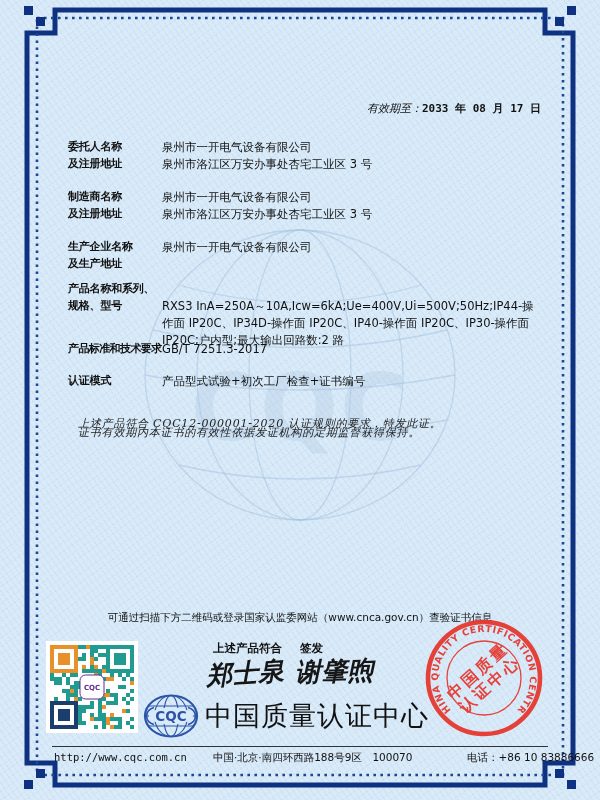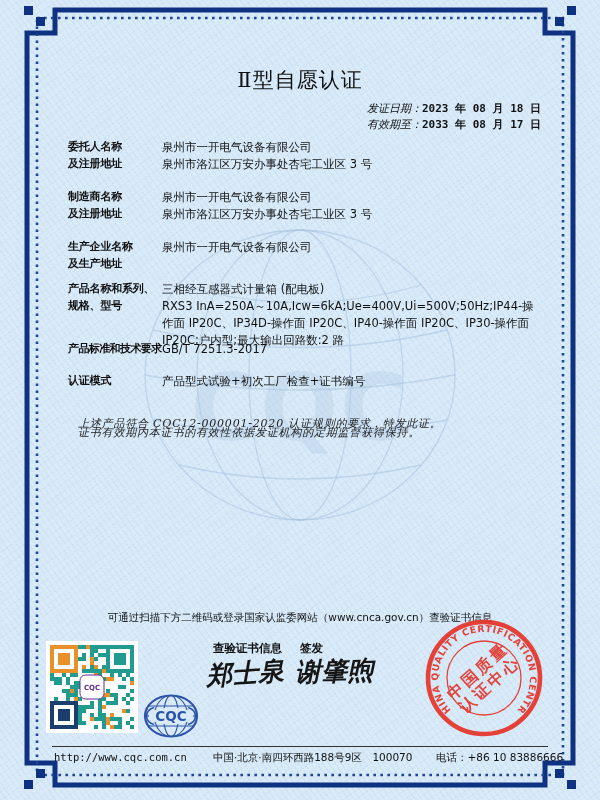--- a/index.html
+++ b/index.html
@@ -60,44 +60,41 @@
         <rect x="36" y="17" width="9" height="9"></rect>
       <rect x="567" y="6" width="9" height="9"></rect>
         <rect x="555" y="17" width="9" height="9"></rect>
       <rect x="24" y="780" width="9" height="9"></rect>
         <rect x="36" y="769" width="9" height="9"></rect>
       <rect x="567" y="780" width="9" height="9"></rect>
         <rect x="555" y="769" width="9" height="9"></rect>
     </g>
   </svg>
 
-  <div class="abs z2 subtitle">Ⅱ型自愿认证</div>
 
   <div class="abs z2 meta" style="left:367px;top:101px;">
-    <div><span class="kai">发证日期：</span><span class="mono">2023 年 08 月 18 日</span></div>
     <div><span class="kai">有效期至：</span><span class="mono">2033 年 08 月 17 日</span></div>
   </div>
 
   <div class="abs z2 lbl" style="top:139px;">委托人名称</div>
   <div class="abs z2 lbl" style="top:156px;">及注册地址</div>
   <div class="abs z2 val" style="top:139px;">泉州市一开电气设备有限公司</div>
   <div class="abs z2 val" style="top:156px;">泉州市洛江区万安办事处杏宅工业区 3 号</div>
 
   <div class="abs z2 lbl" style="top:189px;">制造商名称</div>
   <div class="abs z2 lbl" style="top:206px;">及注册地址</div>
   <div class="abs z2 val" style="top:189px;">泉州市一开电气设备有限公司</div>
   <div class="abs z2 val" style="top:206px;">泉州市洛江区万安办事处杏宅工业区 3 号</div>
 
   <div class="abs z2 lbl" style="top:239px;">生产企业名称</div>
   <div class="abs z2 lbl" style="top:256px;">及生产地址</div>
   <div class="abs z2 val" style="top:239px;">泉州市一开电气设备有限公司</div>
 
   <div class="abs z2 lbl" style="top:281px;">产品名称和系列、</div>
   <div class="abs z2 lbl" style="top:298px;">规格、型号</div>
-  <div class="abs z2 val" style="top:281px;">三相经互感器式计量箱 (配电板)</div>
   <div class="abs z2 val" style="top:298px;">RXS3 InA=250A～10A,Icw=6kA;Ue=400V,Ui=500V;50Hz;IP44-操作面 IP20C、IP34D-操作面 IP20C、IP40-操作面 IP20C、IP30-操作面 IP20C;户内型;最大输出回路数:2 路</div>
 
   <div class="abs z2 lbl" style="top:341px;letter-spacing:-0.6px;">产品标准和技术要求</div>
   <div class="abs z2 val" style="top:341px;">GB/T 7251.3-2017</div>
 
   <div class="abs z2 lbl" style="top:373px;">认证模式</div>
   <div class="abs z2 val" style="top:373px;">产品型式试验+初次工厂检查+证书编号</div>
 
   <div class="abs z2 stmt kai" style="top:416px;">上述产品符合 CQC12-000001-2020 认证规则的要求，特发此证。</div>
   <div class="abs z2 stmt kai" style="top:425px;">证书有效期内本证书的有效性依据发证机构的定期监督获得保持。</div>
@@ -542,50 +539,51 @@
       <div style="background: transparent;"></div>
       <div style="background: rgb(232, 145, 43);"></div>
       <div style="background: rgb(33, 154, 143);"></div>
       <div style="background: rgb(33, 154, 143);"></div>
       <div style="background: transparent;"></div>
       <div style="background: transparent;"></div>
       <div style="background: rgb(33, 154, 143);"></div>
       <div class="abs" id="qr-emblem">CQC</div>
   </div>
 
-  <div class="abs z2 siglbl" style="left:213px;top:641px;">查验证书信息</div>
+  <div class="abs z2 siglbl" style="left:213px;top:641px;">上述产品符合</div>
   <div class="abs z2 siglbl" style="left:300px;top:641px;">签发</div>
   <div class="abs z2 sig" style="left:206px;top:656px;transform:rotate(-4deg);">郑士泉</div>
   <div class="abs z2 sig" style="left:295px;top:654px;transform:rotate(-2deg);">谢肇煦</div>
 
   <svg class="abs z2" style="left:143px;top:694px;" width="56" height="44" viewBox="0 0 56 44">
     <g stroke="#2b54a9" fill="none">
       <ellipse cx="28" cy="22" rx="26" ry="20.5" stroke-width="2.2"></ellipse>
       <ellipse cx="28" cy="22" rx="16.5" ry="20.5" stroke-width="1.1"></ellipse>
       <ellipse cx="28" cy="22" rx="7.5" ry="20.5" stroke-width="1.1"></ellipse>
       <line x1="5.5" y1="12" x2="50.5" y2="12" stroke-width="1.1"></line>
       <line x1="2" y1="22" x2="54" y2="22" stroke-width="1.1"></line>
       <line x1="5.5" y1="32" x2="50.5" y2="32" stroke-width="1.1"></line>
     </g>
     <ellipse cx="28" cy="22" rx="22" ry="8.5" fill="#d9eaf8"></ellipse>
     <path d="M 11,13.5 A 11 9 0 0 0 11,30.5" stroke="#2b54a9" stroke-width="1.6" fill="none"></path>
     <path d="M 45,13.5 A 11 9 0 0 1 45,30.5" stroke="#2b54a9" stroke-width="1.6" fill="none"></path>
     <text x="28" y="27" text-anchor="middle" font-size="13.5" font-weight="bold" fill="#2b54a9">CQC</text>
   </svg>
+  <div class="abs z2 orgname">中国质量认证中心</div>
 
   <svg class="abs stamp" width="122" height="122" viewBox="-61 -61 122 122">
     <circle r="56" fill="none" stroke="#e6352b" stroke-width="4.6"></circle>
     <circle r="37" fill="none" stroke="#e6352b" stroke-width="1.3"></circle>
     <path id="stamp-arc" d="M -32.5,32.5 A 46 46 0 1 1 32.5,32.5" fill="none"></path>
     <text font-size="9.3" font-weight="bold" fill="#e6352b" letter-spacing="0.7">
       <textPath href="#stamp-arc" startOffset="50%" text-anchor="middle">CHINA QUALITY CERTIFICATION CENTRE</textPath>
     </text>
     <g transform="rotate(-42)" font-family="DejaVu Serif,serif" font-size="16" font-weight="bold" fill="#e6352b" text-anchor="middle" letter-spacing="3">
       <text y="-4">中国质量</text>
       <text y="14">认证中心</text>
     </g>
   </svg>
 
   <div class="abs z2 rule"></div>
   <div class="abs z2 foot mono" style="left:54px;font-weight:normal;">http://www.cqc.com.cn</div>
   <div class="abs z2 foot" style="left:213px;">中国·北京·南四环西路188号9区　100070</div>
-  <div class="abs z2 foot" style="left:436px;">电话：+86 10 83886666</div>
+  <div class="abs z2 foot" style="left:467px;">电话：+86 10 83886666</div>
 </div>
 
 </body></html>

